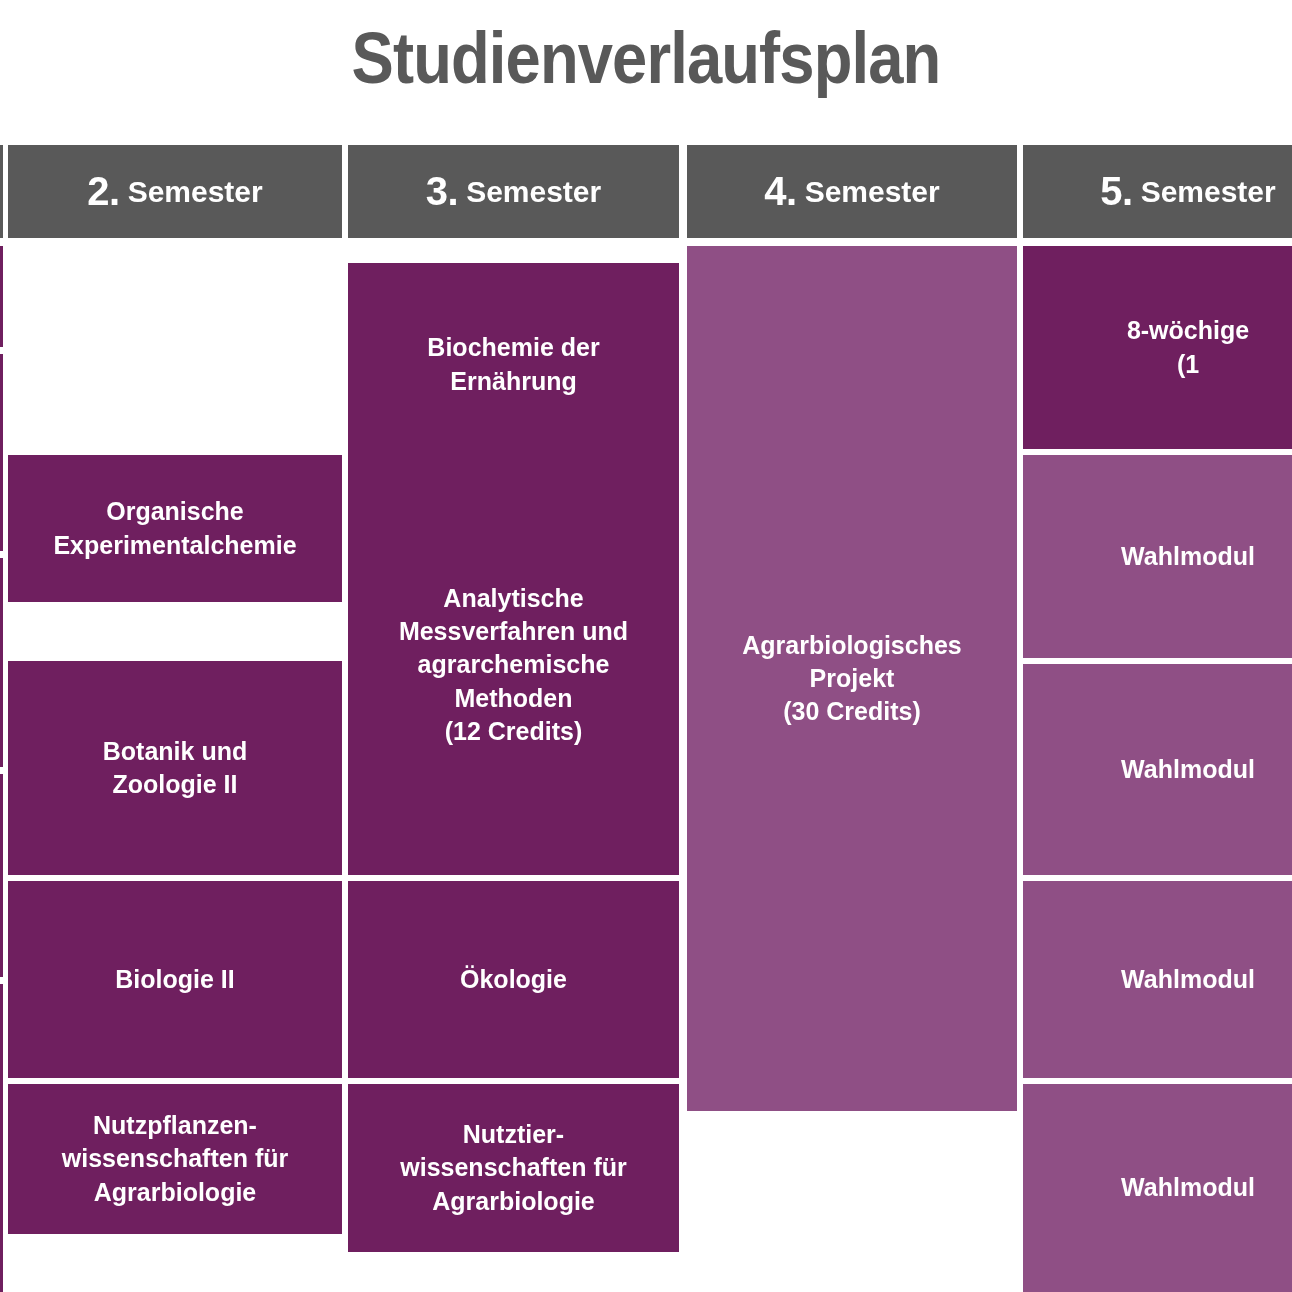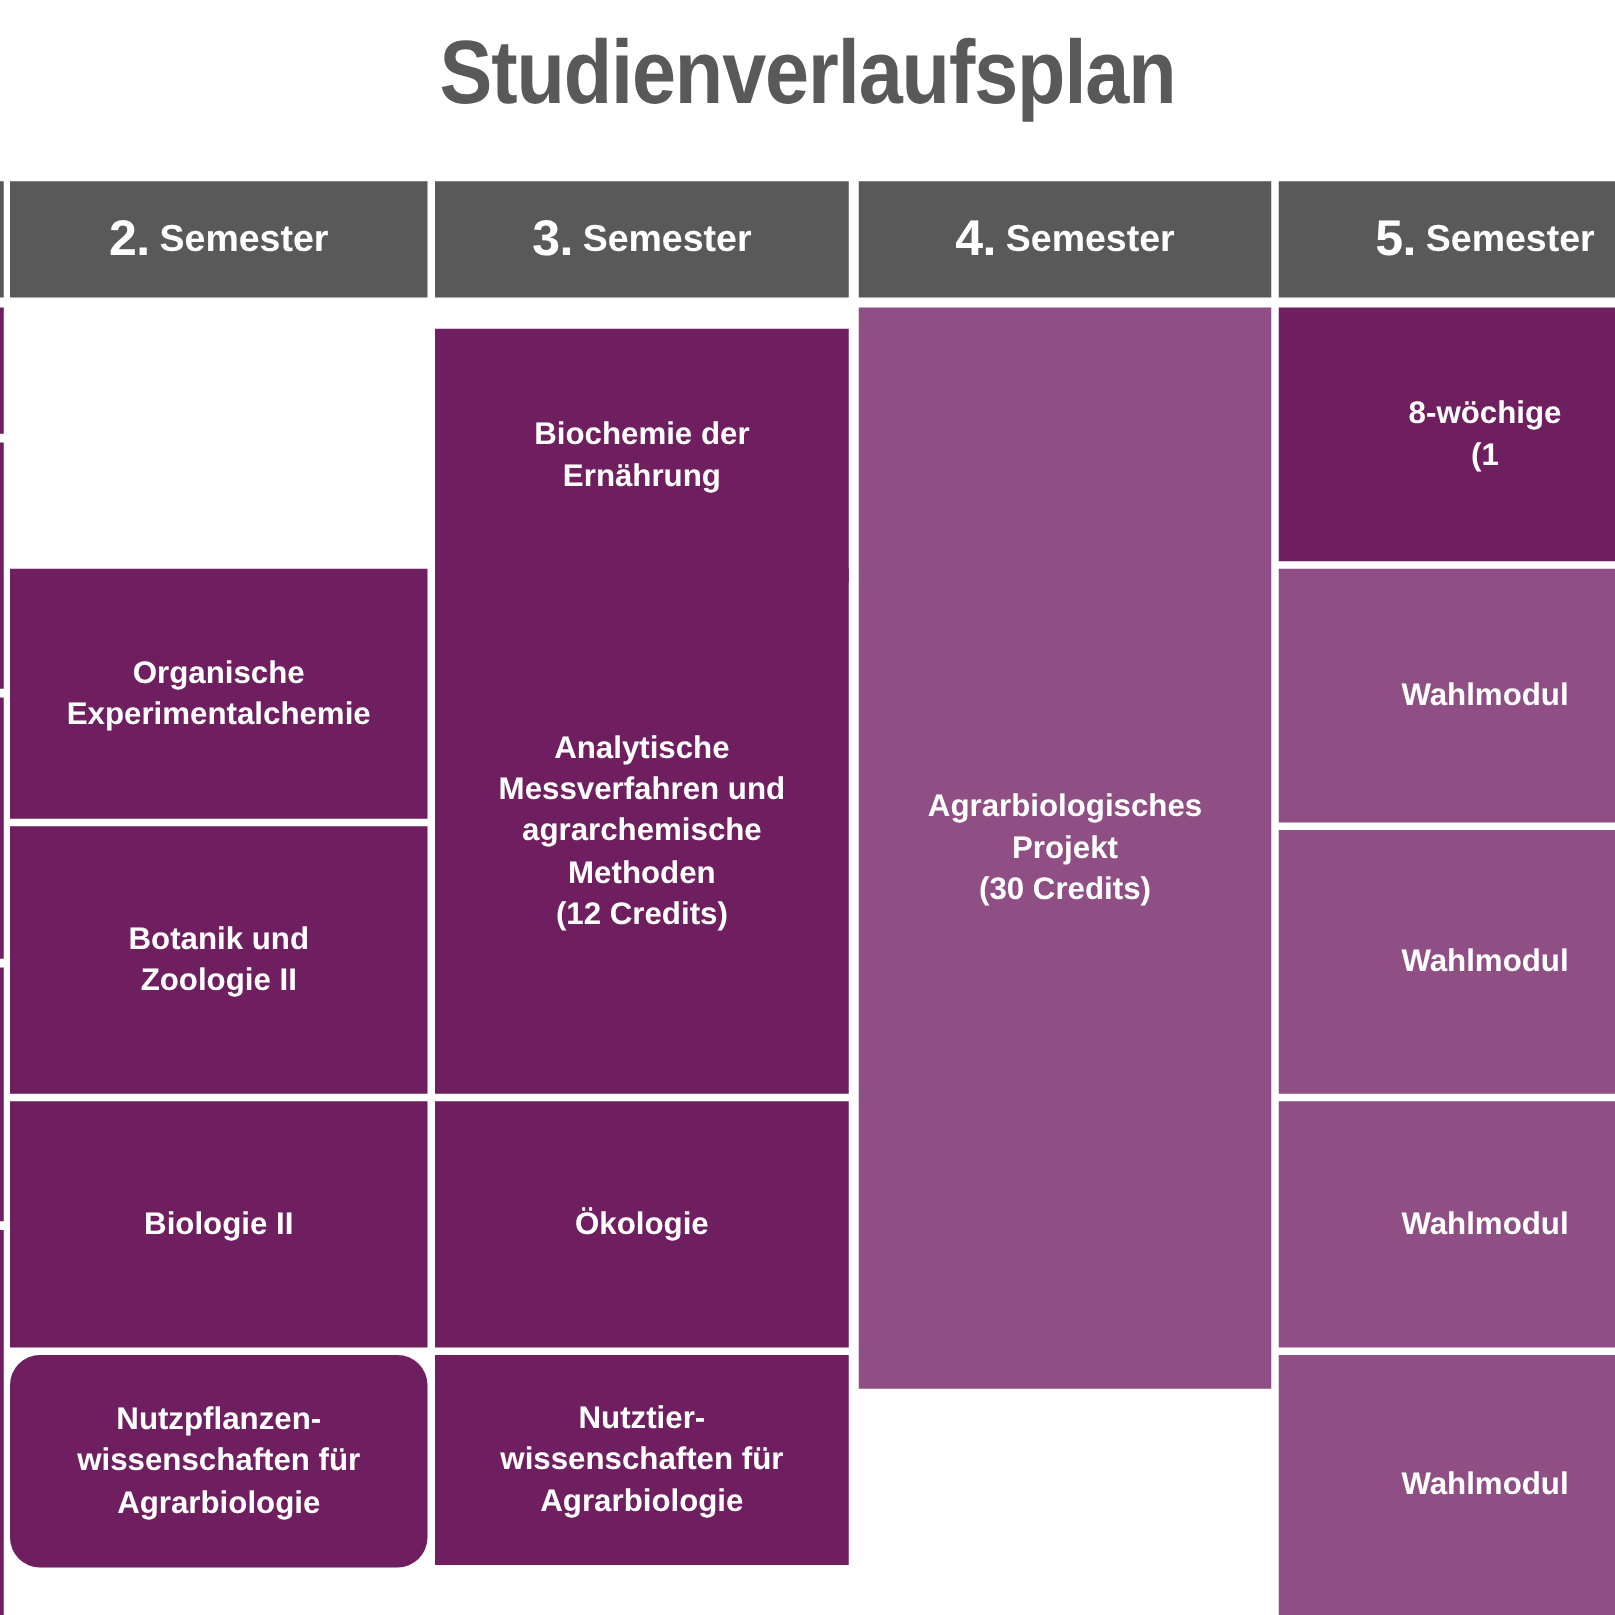--- a/index.html
+++ b/index.html
@@ -86,26 +86,26 @@
   <div class="sliver-cell" style="top:209px;height:197px;"></div>
   <div class="sliver-cell" style="top:413px;height:209px;"></div>
   <div class="sliver-cell" style="top:629px;height:203px;"></div>
   <div class="sliver-cell" style="top:839px;height:308px;"></div>
 
   <div class="col" style="left:8px;width:334px;">
     <div class="hdr">
       <span class="num">2.</span>
       <span class="word">Semester</span>
     </div>
-    <div class="cell dark" style="top:310px;height:200px;">Organische
+    <div class="cell dark" style="top:310px;height:147px;">Organische
 Experimentalchemie</div>
     <div class="cell dark" style="top:516px;height:214px;">Botanik und
 Zoologie  II</div>
     <div class="cell dark" style="top:736px;height:197px;">Biologie II</div>
-    <div class="cell dark" style="top:939px;height:170px;border-radius:24px;">Nutzpflanzen-
+    <div class="cell dark" style="top:939px;height:150px;">Nutzpflanzen-
 wissenschaften für
 Agrarbiologie</div>
   </div>
 
   <div class="col" style="left:348px;width:331px;">
     <div class="hdr">
       <span class="num">3.</span>
       <span class="word">Semester</span>
     </div>
     <div class="cell dark" style="top:101px;height:203px;margin-top:17px;">Biochemie der

